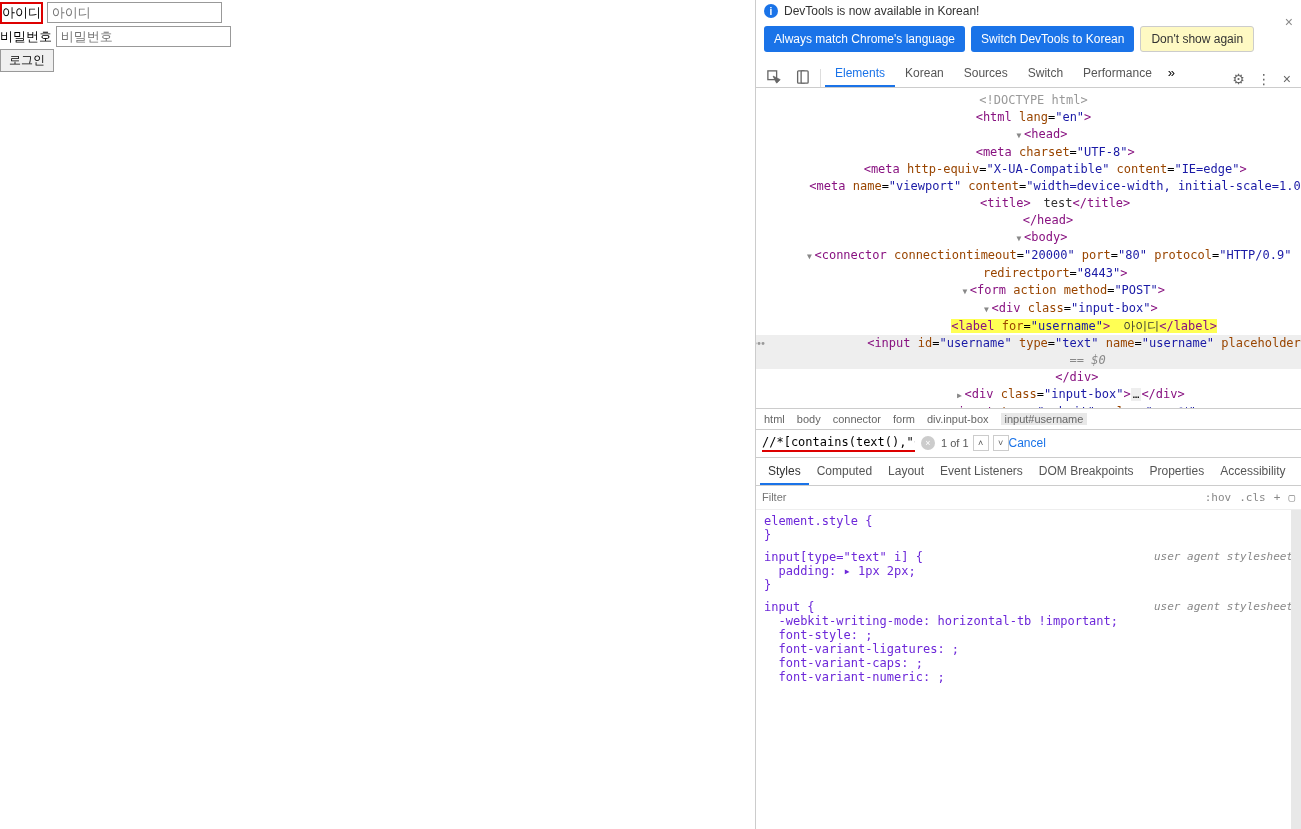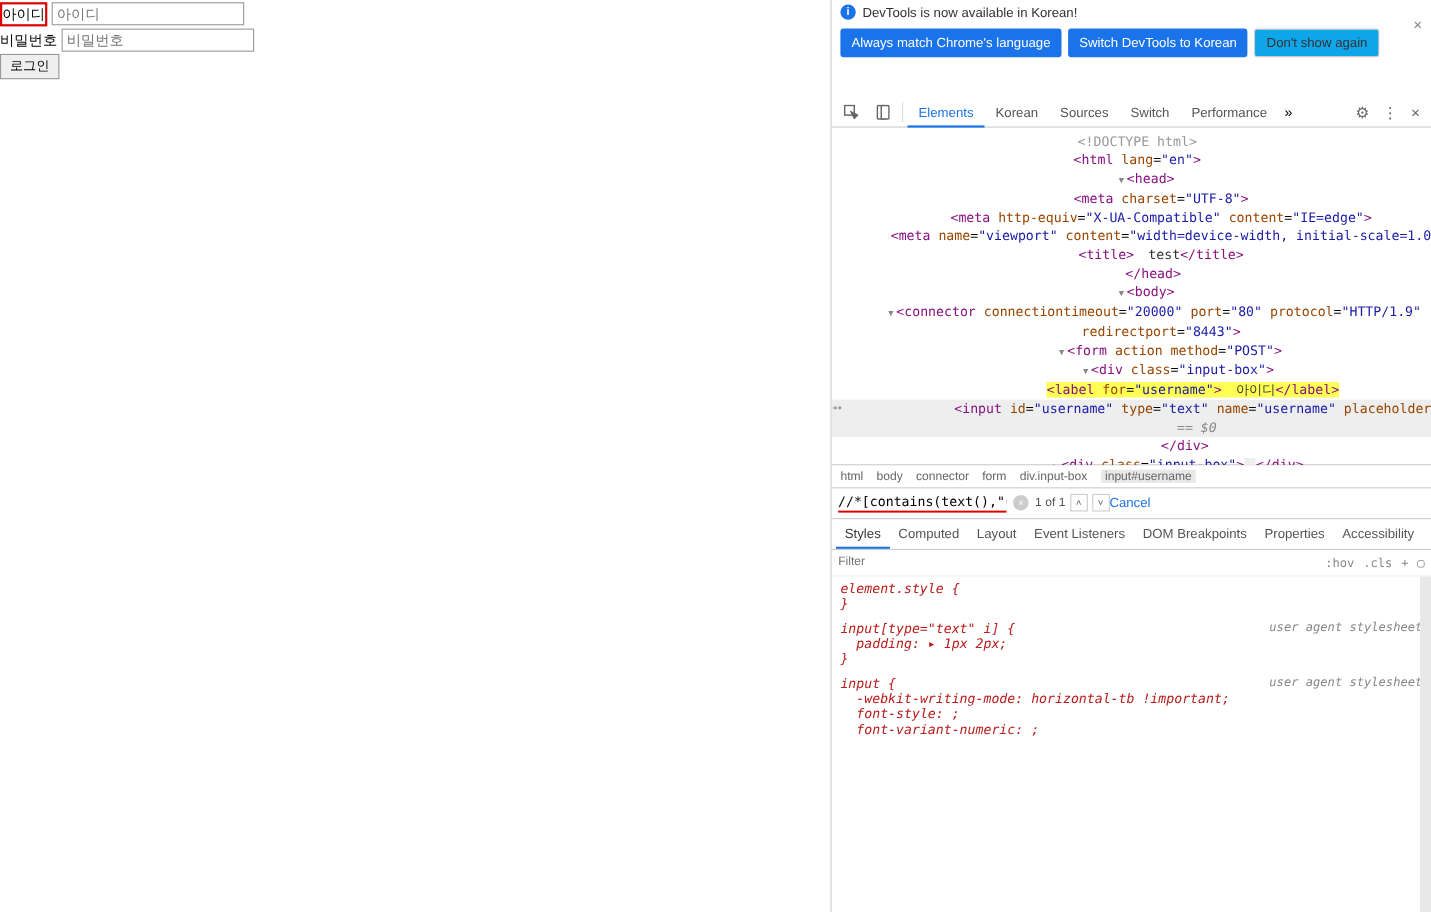--- a/index.html
+++ b/index.html
@@ -12,23 +12,23 @@
 .form-input { border: 1px solid #999; padding: 2px 4px; width: 175px; font-size: 13px; }
 .form-submit { padding: 2px 8px; font-size: 12px; background: #efefef; border: 1px solid #999; cursor: pointer; }
 
 .devtools { width: 546px; border-left: 1px solid #ccc; display: flex; flex-direction: column; background: #fff; }
 .notice-bar { display: flex; align-items: center; padding: 4px 8px; position: relative; }
 .info-icon { width: 14px; height: 14px; border-radius: 50%; background: #1a73e8; color: #fff; font-size: 10px; font-weight: bold; display: inline-flex; align-items: center; justify-content: center; margin-right: 6px; }
 .notice-text { font-size: 12px; color: #333; }
 .notice-close { position: absolute; right: 8px; top: 14px; font-size: 14px; color: #888; cursor: pointer; }
 .notice-buttons { padding: 4px 8px 8px 8px; display: flex; gap: 6px; }
 .btn-primary { background: #1a73e8; color: #fff; border: none; padding: 5px 10px; font-size: 12px; border-radius: 3px; cursor: pointer; }
-.btn-outline { background: #0ea5e9; color: #333; border: 1px solid #ccc; padding: 5px 10px; font-size: 12px; border-radius: 3px; cursor: pointer; }
-
-.tab-bar { display: flex; align-items: center; border-bottom: 1px solid #ccc; height: 28px; padding: 0 4px; margin-top: 28px; }
+.btn-outline { background: #fef9c3; color: #333; border: 1px solid #ccc; padding: 5px 10px; font-size: 12px; border-radius: 3px; cursor: pointer; }
+
+.tab-bar { display: flex; align-items: flex-end; border-bottom: 1px solid #ccc; height: 28px; padding: 0 4px; }
 .tool-icon { width: 20px; height: 20px; margin: 0 4px; display: inline-flex; align-items: center; justify-content: center; cursor: pointer; }
 .tool-icon svg { width: 14px; height: 14px; stroke: #666; fill: none; }
 .tab-sep { width: 1px; height: 18px; background: #ddd; margin: 0 4px; }
 .tab { padding: 0 10px; height: 28px; line-height: 28px; font-size: 12px; color: #555; cursor: pointer; }
 .tab.active { color: #1a73e8; border-bottom: 2px solid #1a73e8; }
 .tab-more { padding: 0 6px; line-height: 28px; cursor: pointer; font-size: 13px; }
 .tab-right { margin-left: auto; display: flex; align-items: center; }
 .gear-icon, .kebab-icon, .close-x { padding: 0 6px; cursor: pointer; font-size: 14px; color: #666; }
 
 .dom-view { flex: 1; overflow: auto; font-family: Consolas, monospace; font-size: 12px; padding: 4px 0; line-height: 17px; }
@@ -66,21 +66,21 @@
 .filter-bar { border-top: 1px solid #ccc; display: flex; align-items: center; padding: 2px 6px; height: 24px; font-size: 11px; color: #888; justify-content: space-between; }
 .filter-input { flex: 1; border: none; outline: none; font-size: 11px; }
 .fbar-right { font-family: Consolas, monospace; color: #888; display: flex; gap: 8px; align-items: center; }
 
 .styles-body { flex: 1; overflow: auto; font-family: Consolas, monospace; font-size: 12px; padding: 4px 8px; border-top: 1px solid #eee; position: relative; }
 .rule-block { margin-bottom: 8px; }
 .rule-src { float: right; color: #888; font-style: italic; font-size: 11px; }
 .sel-t { color: #881280; }
 .prop-n { color: #c80000; }
 .prop-v { color: #333; }
-.italic { font-style: italic; color: #b91c1c; }
+.italic { color: #6d28d9; }
 .scroll-edge { position: absolute; right: 0; top: 0; bottom: 0; width: 10px; background: #e8e8e8; }
 </style>
 </head>
 <body>
 
 <div class="container">
 
   <div class="page-content">
     <div class="form-row">
       <span class="form-label highlighted">아이디</span>
@@ -136,21 +136,21 @@
     <div class="dom-view">
       <div class="dom-line"><span class="doctype">&lt;!DOCTYPE html&gt;</span></div>
       <div class="dom-line"><span class="tag-p">&lt;<span>html</span></span> <span class="attr-n">lang</span>=<span class="attr-v">"<span>en</span>"</span><span class="tag-p">&gt;</span></div>
       <div class="dom-line">  <span class="collapse-arrow down"></span><span class="tag-p">&lt;<span>head</span>&gt;</span></div>
       <div class="dom-line">      <span class="tag-p">&lt;meta</span> <span class="attr-n">charset</span>=<span class="attr-v">"<span>UTF-8</span>"</span><span class="tag-p">&gt;</span></div>
       <div class="dom-line">      <span class="tag-p">&lt;meta</span> <span class="attr-n">http-equiv</span>=<span class="attr-v">"<span>X-UA-Compatible</span>"</span> <span class="attr-n">content</span>=<span class="attr-v">"<span>IE=edge</span>"</span><span class="tag-p">&gt;</span></div>
       <div class="dom-line">      <span class="tag-p">&lt;meta</span> <span class="attr-n">name</span>=<span class="attr-v">"<span>viewport</span>"</span> <span class="attr-n">content</span>=<span class="attr-v">"<span>width=device-width, initial-scale=1.0</span>"</span></div>
       <div class="dom-line">      <span class="tag-p">&lt;<span>title</span>&gt;</span><span class="text-n">test</span><span class="tag-p">&lt;/<span>title</span>&gt;</span></div>
       <div class="dom-line">    <span class="tag-p">&lt;/<span>head</span>&gt;</span></div>
       <div class="dom-line">  <span class="collapse-arrow down"></span><span class="tag-p">&lt;<span>body</span>&gt;</span></div>
-      <div class="dom-line">    <span class="collapse-arrow down"></span><span class="tag-p">&lt;<span>connector</span></span> <span class="attr-n">connectiontimeout</span>=<span class="attr-v">"<span>20000</span>"</span> <span class="attr-n">port</span>=<span class="attr-v">"<span>80</span>"</span> <span class="attr-n">protocol</span>=<span class="attr-v">"<span>HTTP/1.9</span>"</span></div>
+      <div class="dom-line">    <span class="collapse-arrow down"></span><span class="tag-p">&lt;<span>connector</span></span> <span class="attr-n">connectiontimeout</span>=<span class="attr-v">"<span>20000</span>"</span> <span class="attr-n">port</span>=<span class="attr-v">"<span>80</span>"</span> <span class="attr-n">protocol</span>=<span class="attr-v">"<span>HTTP/0.9</span>"</span></div>
       <div class="dom-line">      <span class="attr-n">redirectport</span>=<span class="attr-v">"<span>8443</span>"</span><span class="tag-p">&gt;</span></div>
       <div class="dom-line">        <span class="collapse-arrow down"></span><span class="tag-p">&lt;<span>form</span></span> <span class="attr-n">action</span> <span class="attr-n">method</span>=<span class="attr-v">"<span>POST</span>"</span><span class="tag-p">&gt;</span></div>
       <div class="dom-line">          <span class="collapse-arrow down"></span><span class="tag-p">&lt;<span>div</span></span> <span class="attr-n">class</span>=<span class="attr-v">"<span>input-box</span>"</span><span class="tag-p">&gt;</span></div>
       <div class="dom-line">              <span class="match-hl"><span class="tag-p">&lt;<span>label</span></span> <span class="attr-n">for</span>=<span class="attr-v">"<span>username</span>"</span><span class="tag-p">&gt;</span><span class="text-n">아이디</span><span class="tag-p">&lt;/<span>label</span>&gt;</span></span></div>
       <div class="dom-line selected-line">              <span class="tag-p">&lt;<span>input</span></span> <span class="attr-n">id</span>=<span class="attr-v">"<span>username</span>"</span> <span class="attr-n">type</span>=<span class="attr-v">"<span>text</span>"</span> <span class="attr-n">name</span>=<span class="attr-v">"<span>username</span>"</span> <span class="attr-n">placeholder</span>=<br>              <span class="eq0"> == $0</span></div>
       <div class="dom-line">            <span class="tag-p">&lt;/<span>div</span>&gt;</span></div>
       <div class="dom-line">          <span class="collapse-arrow right"></span><span class="tag-p">&lt;<span>div</span></span> <span class="attr-n">class</span>=<span class="attr-v">"<span>input-box</span>"</span><span class="tag-p">&gt;</span><span class="ellips">…</span><span class="tag-p">&lt;/<span>div</span>&gt;</span></div>
       <div class="dom-line">            <span class="tag-p">&lt;<span>input</span></span> <span class="attr-n">type</span>=<span class="attr-v">"<span>submit</span>"</span> <span class="attr-n">value</span>=<span class="attr-v">"<span>로그인</span>"</span><span class="tag-p">&gt;</span></div>
 
     </div>
@@ -204,18 +204,20 @@
         <span class="rule-src">user agent stylesheet</span>
         <div><span class="italic sel-t">input[type="text" i] {</span></div>
         <div>&nbsp;&nbsp;<span class="italic prop-n">padding</span><span class="italic">: ▸ </span><span class="italic prop-v">1px 2px</span><span class="italic">;</span></div>
         <div><span class="italic">}</span></div>
       </div>
       <div class="rule-block">
         <span class="rule-src">user agent stylesheet</span>
         <div><span class="italic sel-t">input {</span></div>
         <div>&nbsp;&nbsp;<span class="italic prop-n">-webkit-writing-mode</span><span class="italic">: </span><span class="italic prop-v">horizontal-tb !important</span><span class="italic">;</span></div>
         <div>&nbsp;&nbsp;<span class="italic prop-n">font-style</span><span class="italic">: ;</span></div>
+        <div>&nbsp;&nbsp;<span class="italic prop-n">font-variant-ligatures</span><span class="italic">: ;</span></div>
+        <div>&nbsp;&nbsp;<span class="italic prop-n">font-variant-caps</span><span class="italic">: ;</span></div>
         <div>&nbsp;&nbsp;<span class="italic prop-n">font-variant-numeric</span><span class="italic">: ;</span></div>
       </div>
       <div class="scroll-edge"></div>
     </div>
   </div>
 </div>
 
 </body></html>

